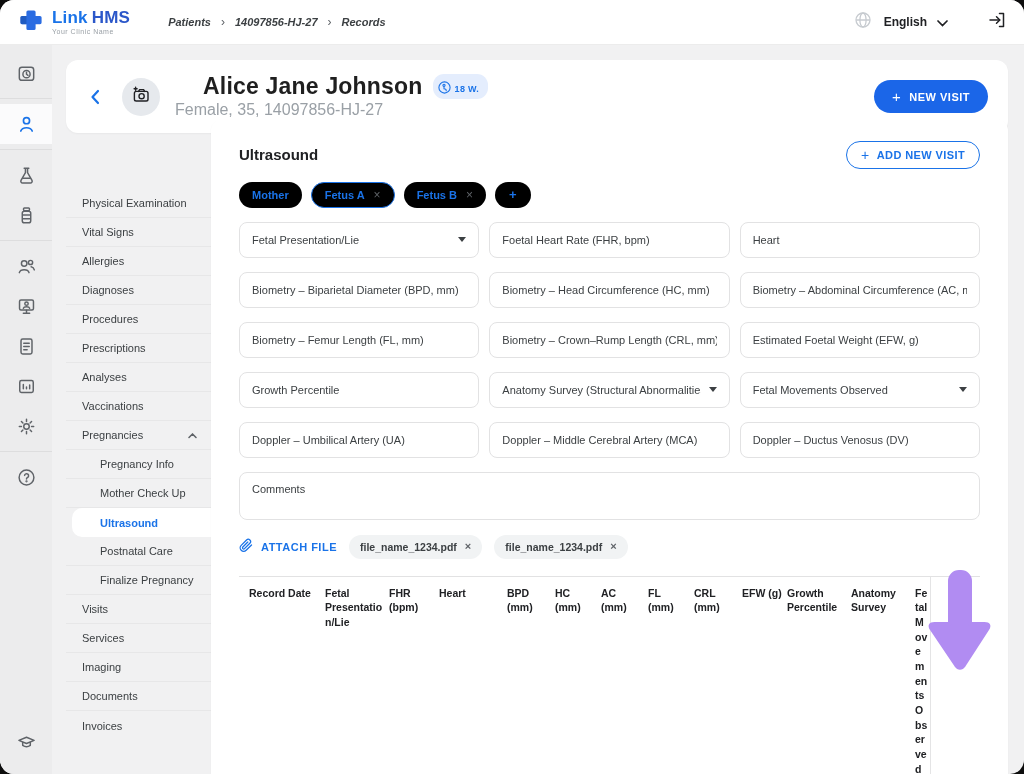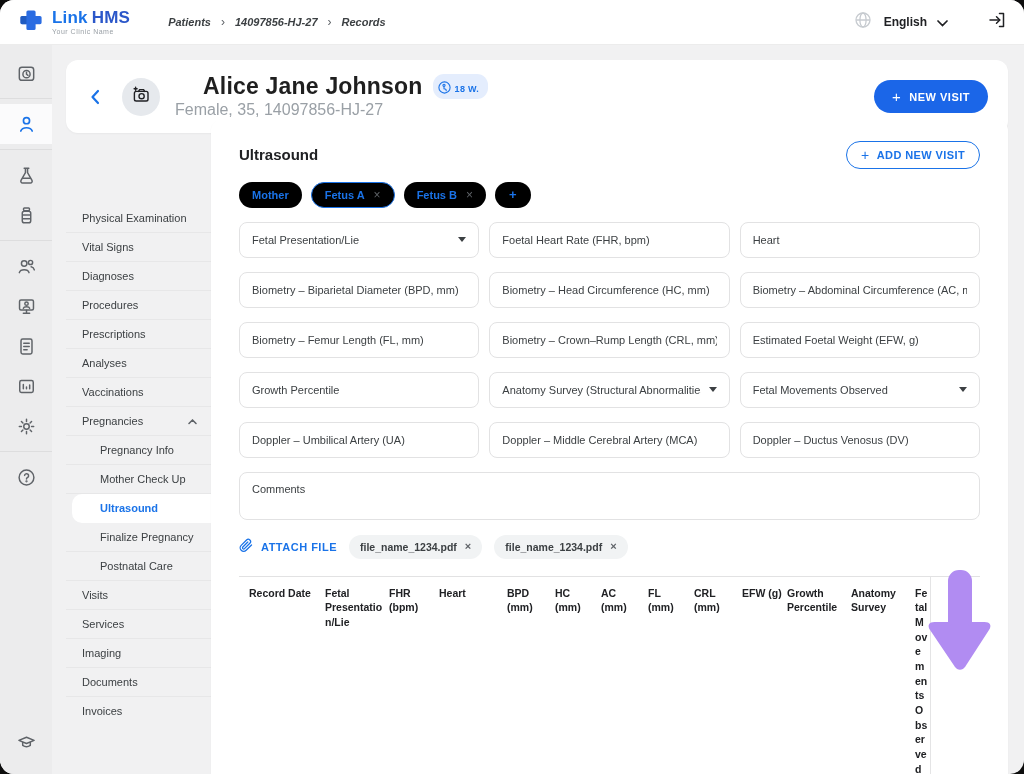--- a/index.html
+++ b/index.html
@@ -260,20 +260,23 @@
       <div class="workspace">
 
         <nav class="sidenav">
           <div class="nav-item">
               <span>Physical Examination</span>
             </div>
           <div class="nav-item">
               <span>Vital Signs</span>
             </div>
           <div class="nav-item">
+              <span>Allergies</span>
+            </div>
+          <div class="nav-item">
               <span>Diagnoses</span>
             </div>
           <div class="nav-item">
               <span>Procedures</span>
             </div>
           <div class="nav-item">
               <span>Prescriptions</span>
             </div>
           <div class="nav-item">
               <span>Analyses</span>
@@ -292,24 +295,24 @@
           <div class="nav-item sub">
               <span>Pregnancy Info</span>
             </div>
           <div class="nav-item sub">
               <span>Mother Check Up</span>
             </div>
           <div class="nav-item sub active">
               <span>Ultrasound</span>
             </div>
           <div class="nav-item sub">
+              <span>Postnatal Care</span>
+            </div>
+          <div class="nav-item sub">
               <span>Finalize Pregnancy</span>
-            </div>
-          <div class="nav-item sub">
-              <span>Postnatal Care</span>
             </div>
           <div class="nav-item">
               <span>Visits</span>
             </div>
           <div class="nav-item">
               <span>Services</span>
             </div>
           <div class="nav-item">
               <span>Imaging</span>
             </div>

